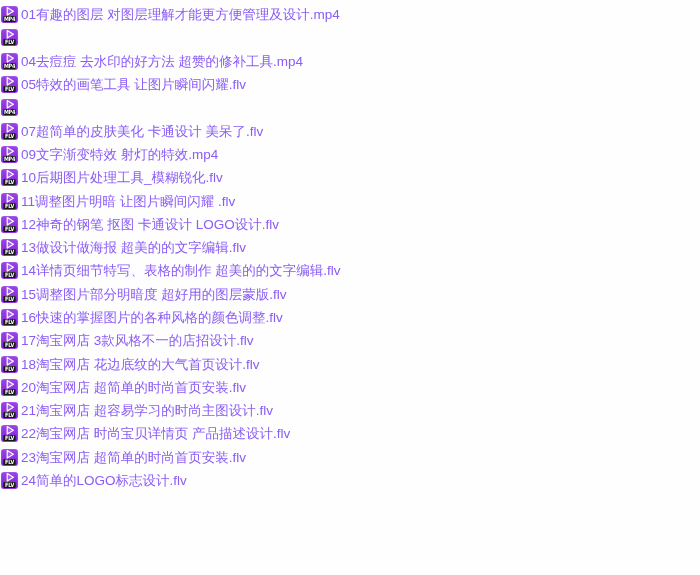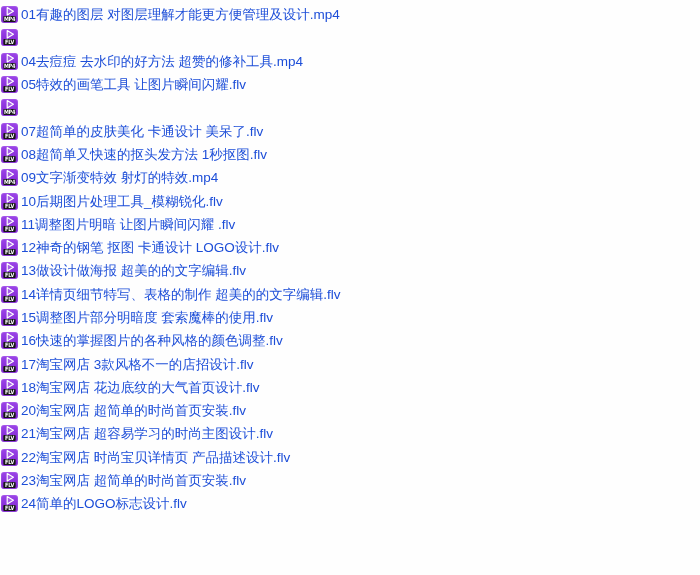--- a/index.html
+++ b/index.html
@@ -48,21 +48,21 @@
     font-weight: bold;
     text-align: center;
     letter-spacing: -0.3px;
     border-radius: 1px;
     font-family: "DejaVu Sans", sans-serif;
     transform: scaleX(0.82);
     transform-origin: 50% 50%;
   }
   .fname {
     font-size: 13.5px;
-    color: #1d4ed8;
+    color: #8b5cf6;
     white-space: pre;
     line-height: 17px;
   }
 </style>
 </head>
 <body>
 
 <div class="file-list">
   <div class="row">
     <span class="vicon">
@@ -116,29 +116,20 @@
   <div class="row">
     <span class="vicon">
       <svg width="17" height="11" viewBox="0 0 17 11">
         <path d="M6.2 1.6 L12.4 5.3 L6.2 9 Z" fill="rgba(255,255,255,0.18)" stroke="#ffffff" stroke-width="1.2" stroke-linejoin="round"></path>
       </svg>
       <span class="fmt">FLV</span>
     </span>
     <span class="fname">07超简单的皮肤美化 卡通设计 美呆了.flv</span>
   </div>
 
-  <div class="row">
-    <span class="vicon">
-      <svg width="17" height="11" viewBox="0 0 17 11">
-        <path d="M6.2 1.6 L12.4 5.3 L6.2 9 Z" fill="rgba(255,255,255,0.18)" stroke="#ffffff" stroke-width="1.2" stroke-linejoin="round"></path>
-      </svg>
-      <span class="fmt">FLV</span>
-    </span>
-    <span class="fname">08超简单又快速的抠头发方法 1秒抠图.flv</span>
-  </div>
 
   <div class="row">
     <span class="vicon">
       <svg width="17" height="11" viewBox="0 0 17 11">
         <path d="M6.2 1.6 L12.4 5.3 L6.2 9 Z" fill="rgba(255,255,255,0.18)" stroke="#ffffff" stroke-width="1.2" stroke-linejoin="round"></path>
       </svg>
       <span class="fmt">MP4</span>
     </span>
     <span class="fname">09文字渐变特效 射灯的特效.mp4</span>
   </div>
@@ -193,21 +184,21 @@
     <span class="fname">14详情页细节特写、表格的制作 超美的的文字编辑.flv</span>
   </div>
 
   <div class="row">
     <span class="vicon">
       <svg width="17" height="11" viewBox="0 0 17 11">
         <path d="M6.2 1.6 L12.4 5.3 L6.2 9 Z" fill="rgba(255,255,255,0.18)" stroke="#ffffff" stroke-width="1.2" stroke-linejoin="round"></path>
       </svg>
       <span class="fmt">FLV</span>
     </span>
-    <span class="fname">15调整图片部分明暗度 套索魔棒的使用.flv</span>
+    <span class="fname">15调整图片部分明暗度 超好用的图层蒙版.flv</span>
   </div>
 
   <div class="row">
     <span class="vicon">
       <svg width="17" height="11" viewBox="0 0 17 11">
         <path d="M6.2 1.6 L12.4 5.3 L6.2 9 Z" fill="rgba(255,255,255,0.18)" stroke="#ffffff" stroke-width="1.2" stroke-linejoin="round"></path>
       </svg>
       <span class="fmt">FLV</span>
     </span>
     <span class="fname">16快速的掌握图片的各种风格的颜色调整.flv</span>

